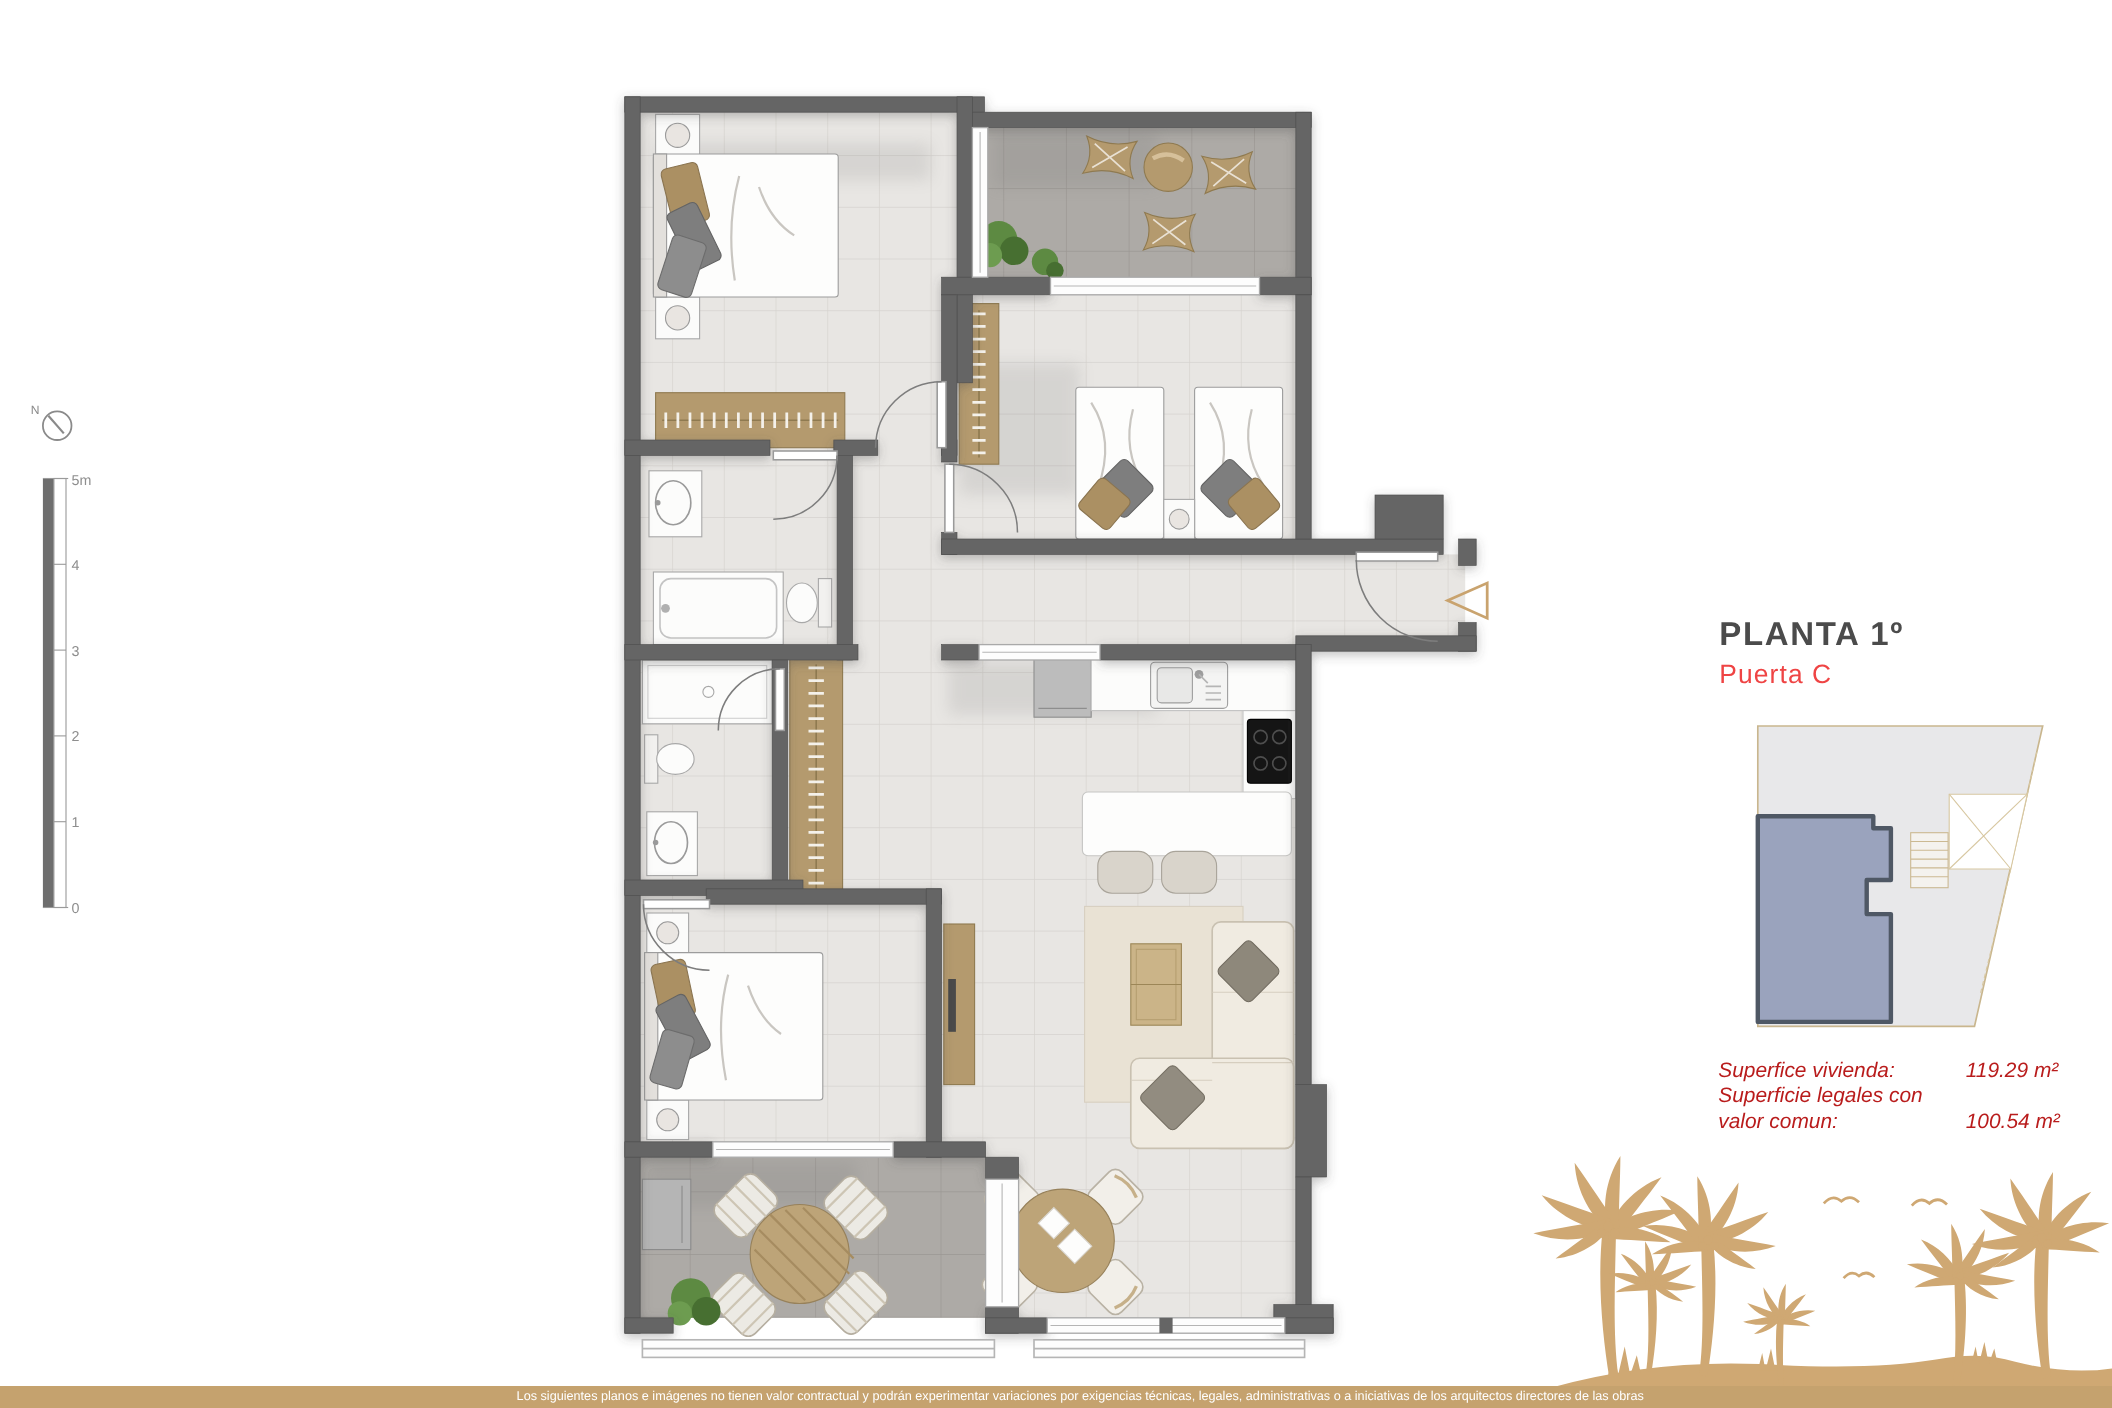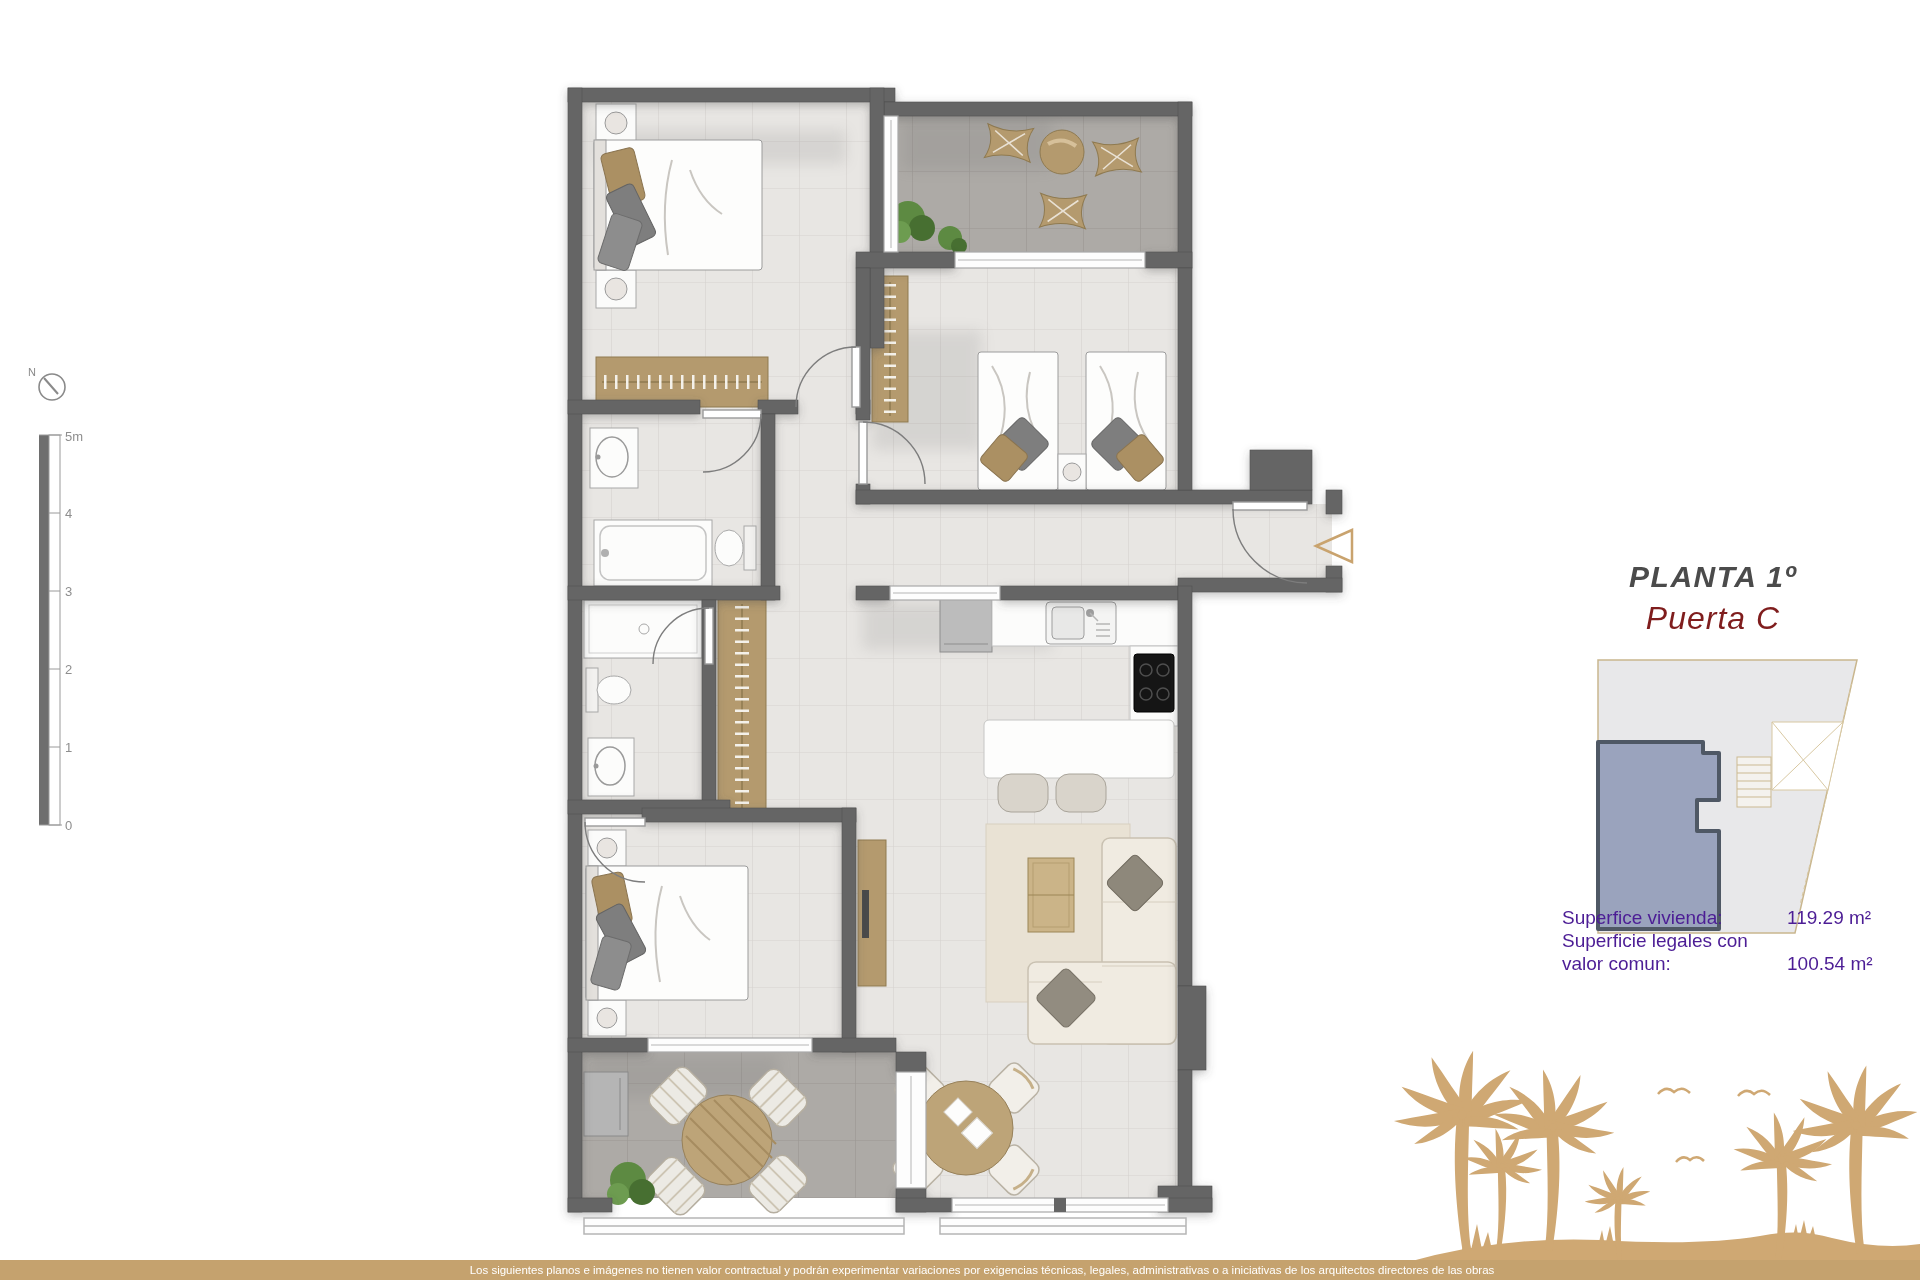--- a/index.html
+++ b/index.html
@@ -1,23 +1,23 @@
 <!DOCTYPE html>
 <html><head>
 <meta charset="utf-8">
 <style>
   html,body{margin:0;padding:0;background:#ffffff;}
   #stage{position:relative;width:1920px;height:1280px;background:#ffffff;overflow:hidden;
          font-family:"Liberation Sans", sans-serif;}
   #plan-svg{position:absolute;left:0;top:0;width:1920px;height:1280px;}
-  .title-block{position:absolute;left:1563px;top:560px;width:300px;text-align:center;font-style:italic;}
+  .title-block{position:absolute;left:1563px;top:560px;width:300px;}
   .title-block .t1{font-size:30px;font-weight:bold;color:#4b4b4b;letter-spacing:1.5px;}
-  .title-block .t2{font-size:32px;color:#7f1d1d;margin-top:6px;letter-spacing:1px;}
-  .area-block{position:absolute;left:1562px;top:906px;width:330px;color:#4c1d95;
-              font-size:19px;line-height:23px;}
+  .title-block .t2{font-size:24px;color:#ef4444;margin-top:6px;letter-spacing:1px;}
+  .area-block{position:absolute;left:1562px;top:962px;width:330px;color:#b91c1c;
+              font-size:19px;line-height:23px;font-style:italic;}
   .area-row{display:grid;grid-template-columns:225px 1fr;}
   .footer-bar{position:absolute;left:0;top:1260px;width:1920px;height:20px;background:#c5a26e;padding-left:22px;}
   .footer-bar .disclaimer{width:100%;text-align:center;color:#ffffff;font-size:11.5px;
                           line-height:20px;white-space:nowrap;}
 </style>
 </head>
 <body>
 
 <div id="stage">
 

